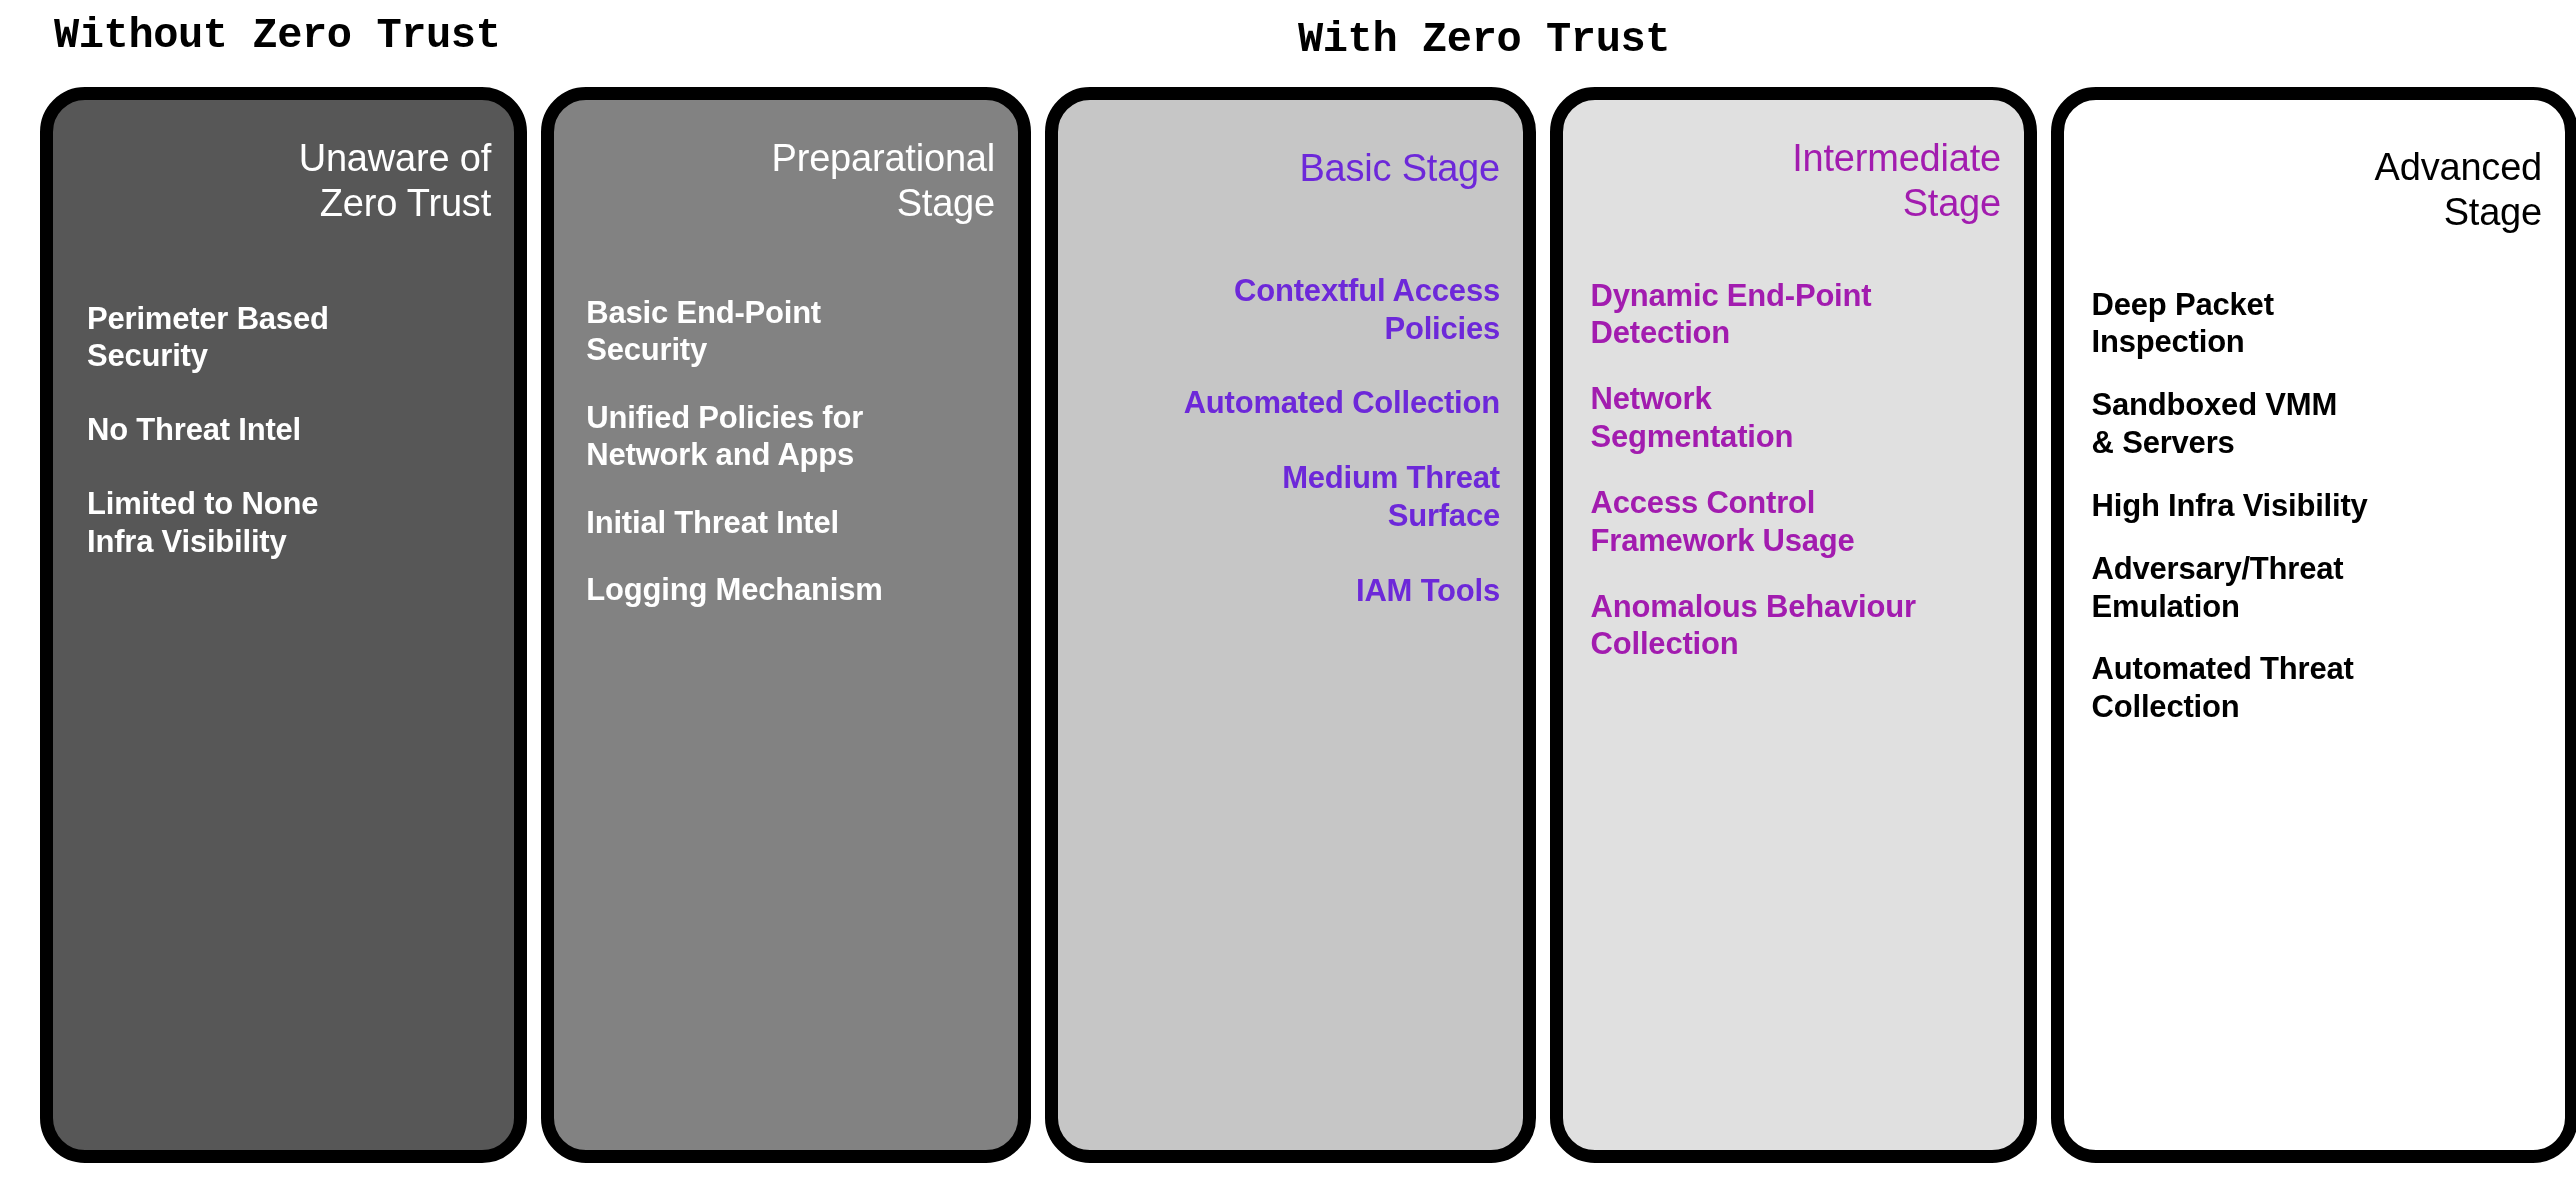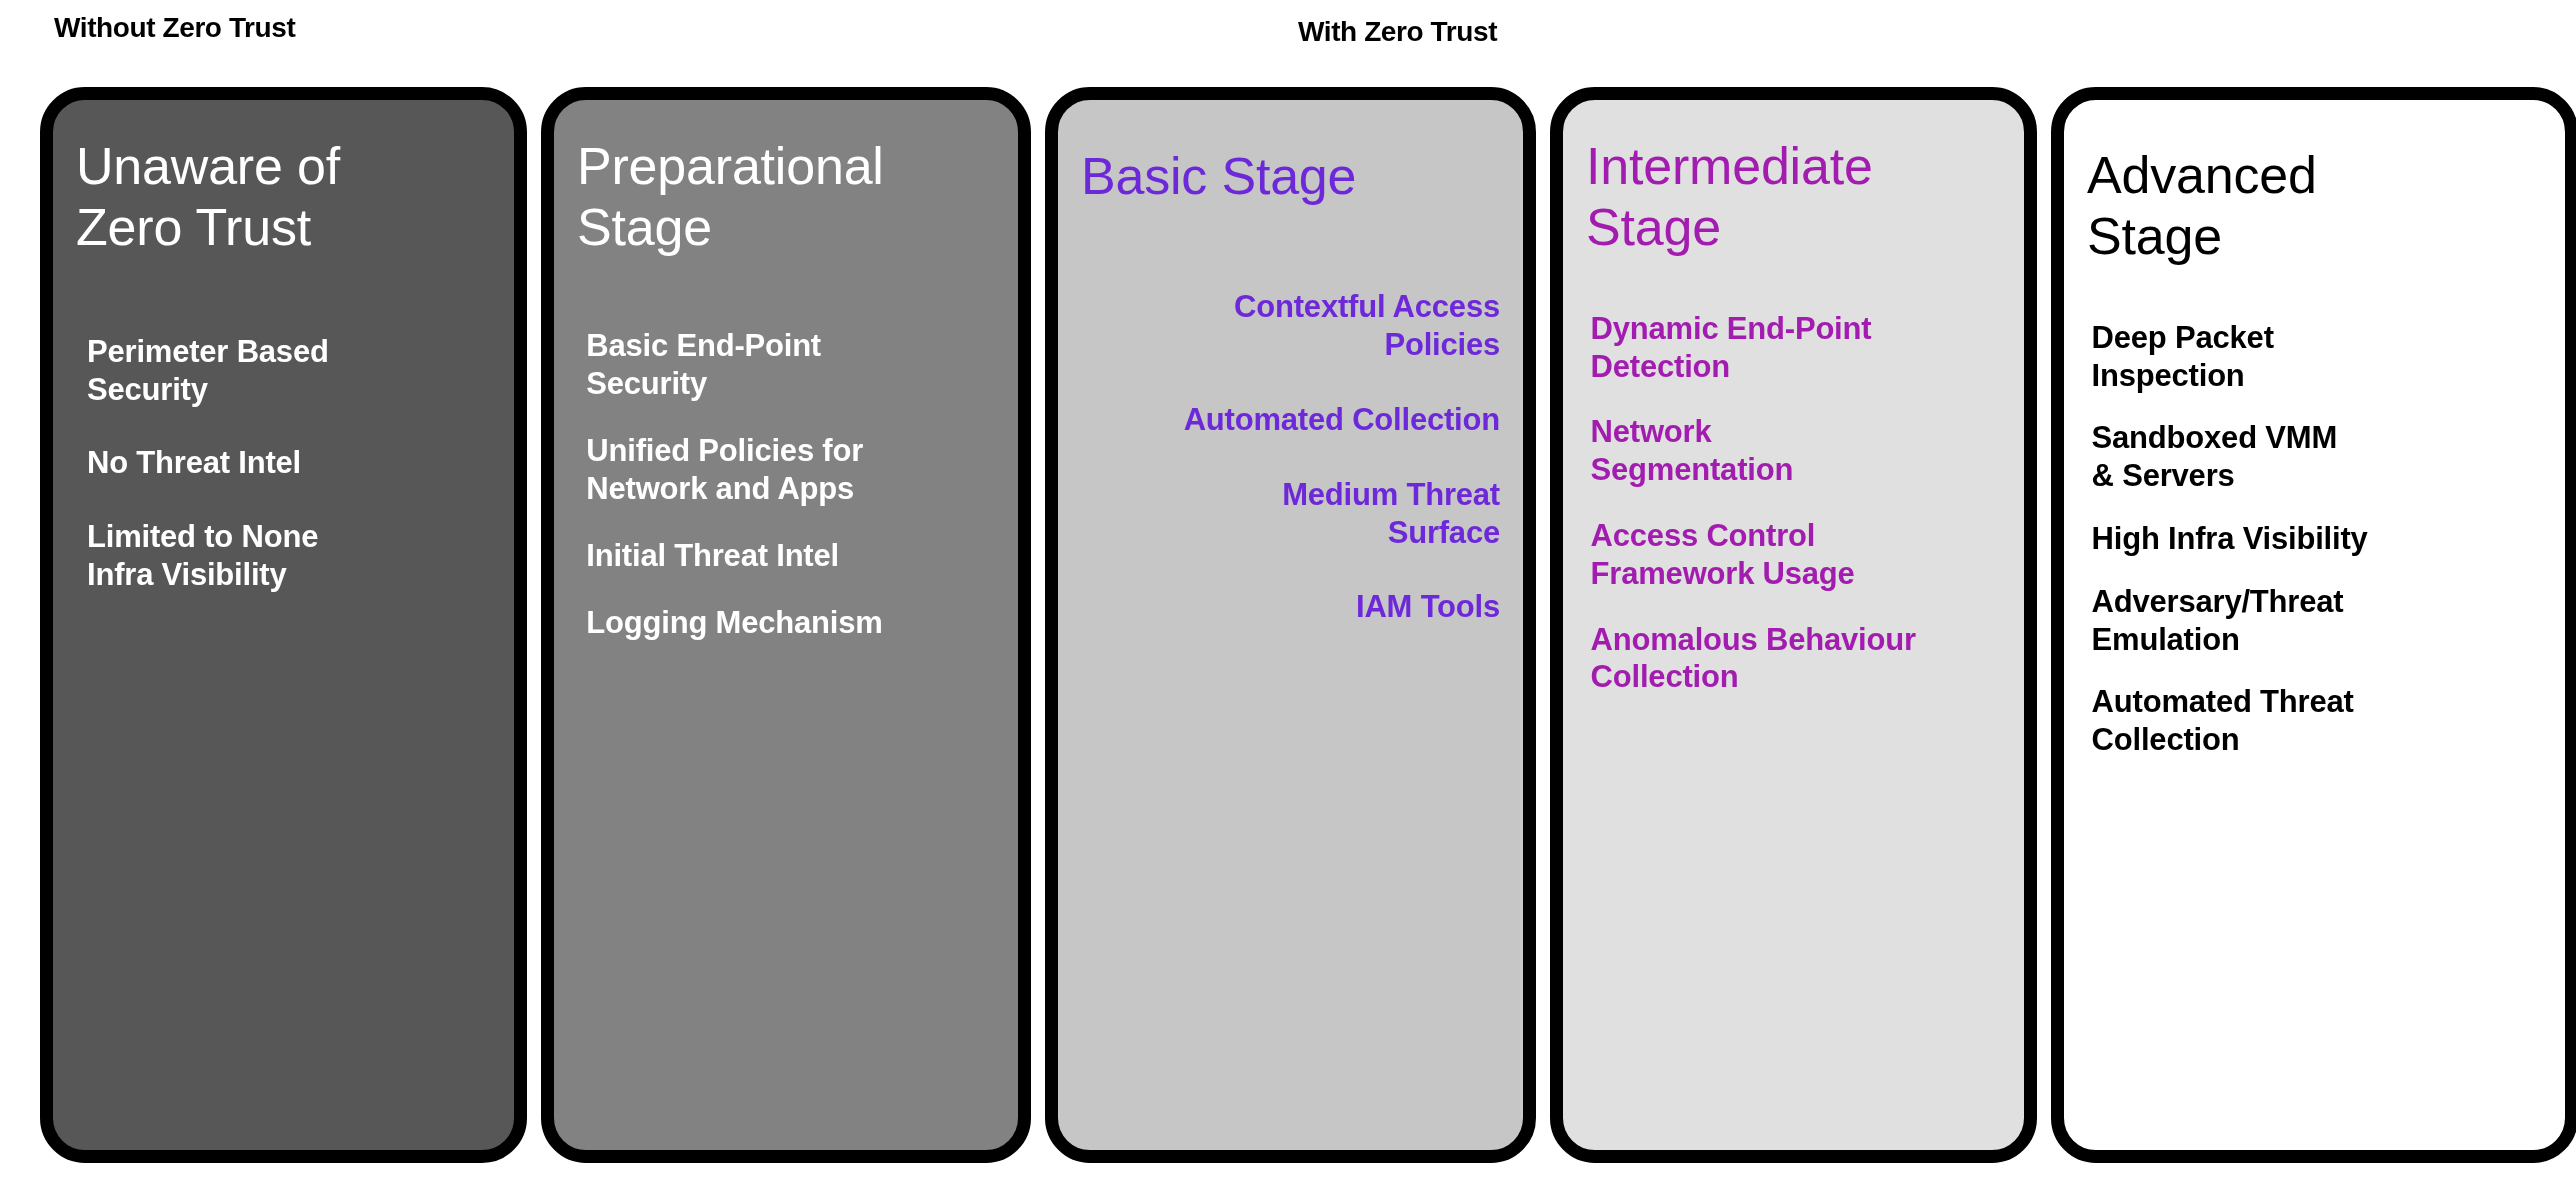--- a/index.html
+++ b/index.html
@@ -17,25 +17,26 @@
 
   #stage {
     position: absolute;
     left: 0; top: 0;
     width: 2576px;
     height: 1190px;
   }
 
   .section-header {
     position: absolute;
-    font-size: 28px;
+    font-size: 42px;
     font-weight: bold;
     color: #000000;
     white-space: nowrap;
     letter-spacing: -0.4px;
+    font-family: Liberation Mono, monospace;
   }
   #hdr-without { left: 54px; top: 12.4px; }
   #hdr-with    { left: 1298px; top: 15.5px; }
 
   .columns {
     position: absolute;
     left: 40px;
     top: 87px;
     width: 2503px;
     height: 1076px;
@@ -49,22 +50,22 @@
     box-sizing: border-box;
     border: 13px solid #000000;
     border-radius: 45px;
     position: relative;
     overflow: hidden;
     padding: 0 23px;
     flex: 0 0 auto;
   }
 
   .card-title {
-    text-align: left;
-    font-size: 52px;
+    text-align: right;
+    font-size: 38px;
     font-weight: normal;
     line-height: 1.18;
     margin: 36px 0 0 0;
     white-space: pre-line;
     letter-spacing: -0.2px;
   }
 
   .card-items {
     margin: 0;
     padding: 0;

